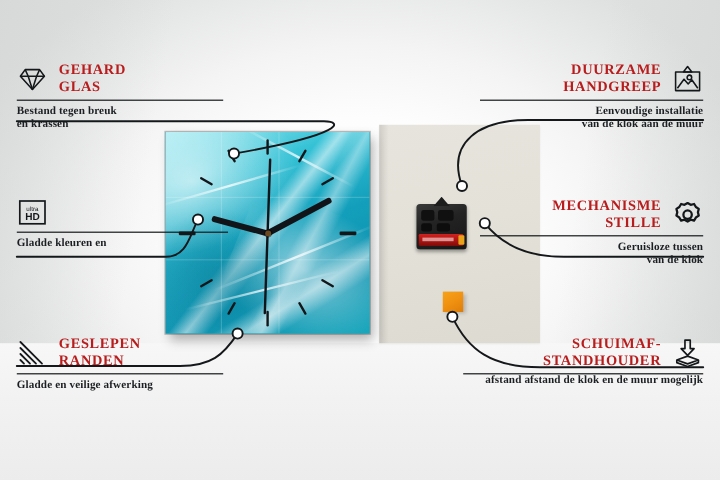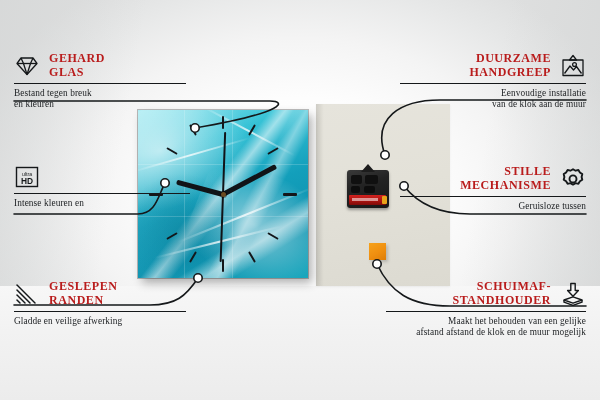--- a/index.html
+++ b/index.html
@@ -78,21 +78,21 @@
 
   
   .lines{position:absolute;inset:0;pointer-events:none;}
 
   
   .feat{position:absolute;}
   .f-head{display:flex;align-items:center;gap:9px;}
   .f-title{font-size:12px;letter-spacing:.55px;color:#b91c1c;
     font-weight:700;line-height:13.5px;text-transform:uppercase;}
   .f-rule{height:1px;background:#15181a;margin-top:4px;}
-  .f-sub{font-size:9.3px;color:#1c1f22;line-height:11.4px;margin-top:4px;letter-spacing:.1px;}
+  .f-sub{font-size:9.3px;color:#1c1f22;line-height:11.4px;margin-top:4px;letter-spacing:.1px;font-weight:bold;}
   .left .f-head{justify-content:flex-start;}
   .left .f-title{text-align:left;}
   .left .f-sub{text-align:left;}
   .right .f-head{flex-direction:row;justify-content:flex-end;}
   .right .f-title{text-align:right;}
   .right .f-sub{text-align:right;}
   .ic{width:26px;height:24px;flex:0 0 26px;display:block;}
 </style>
 </head>
 <body>
@@ -185,35 +185,35 @@
             <path d="M19 4 L16.5 9.5 L13 20.5"></path>
         </g>
       </svg>
       <div>
         <div class="f-title">GEHARD</div>
         <div class="f-title">GLAS</div>
       </div>
     </div>
     <div class="f-rule" style="width:172px;"></div>
     <div class="f-sub">Bestand tegen breuk</div>
-    <div class="f-sub" style="margin-top:0;">en kleuren</div>
+    <div class="f-sub" style="margin-top:0;">en krassen</div>
   </div>
 
   <div class="feat left" style="left:14px;top:165px;width:190px;">
     <div class="f-head">
       <svg class="ic" viewBox="0 0 26 24">
         <rect x="2.5" y="2.5" width="21" height="19" fill="none" stroke="#15181a" stroke-width="1.4"></rect>
         <text x="13" y="10.5" font-family="Liberation Sans, sans-serif" font-size="5.2" text-anchor="middle" fill="#15181a">ultra</text>
         <text x="13" y="18.6" font-family="Liberation Sans, sans-serif" font-size="8.4" font-weight="bold" text-anchor="middle" fill="#15181a">HD</text>
       </svg>
       <div>
       </div>
     </div>
     <div class="f-rule" style="width:176px;"></div>
-    <div class="f-sub">Intense kleuren en</div>
+    <div class="f-sub">Gladde kleuren en</div>
   </div>
 
   <div class="feat left" style="left:14px;top:280px;width:186px;">
     <div class="f-head">
       <svg class="ic" viewBox="0 0 26 24">
         <g stroke="#15181a" stroke-width="1.5" stroke-linecap="round">
           <path d="M3 3 L21 21"></path>
             <path d="M3 8 L16 21"></path>
             <path d="M3 13 L11 21"></path>
             <path d="M3 18 L6 21"></path>
@@ -244,46 +244,46 @@
       </svg>
     </div>
     <div class="f-rule" style="width:186px;"></div>
     <div class="f-sub">Eenvoudige installatie</div>
     <div class="f-sub" style="margin-top:0;">van de klok aan de muur</div>
   </div>
 
   <div class="feat right" style="left:400px;top:165px;width:186px;">
     <div class="f-head">
       <div>
+        <div class="f-title">MECHANISME</div>
         <div class="f-title">STILLE</div>
-        <div class="f-title">MECHANISME</div>
       </div>
       <svg class="ic" viewBox="0 0 26 24">
         <g fill="none" stroke="#15181a" stroke-width="1.9" stroke-linejoin="round">
           <path d="M13 2.2 l2.6 1.5 2.8 -.7 1.5 2.5 2.4 1.6 -.7 2.8 .7 2.8 -2.4 1.6 -1.5 2.5 -2.8 -.7 -2.6 1.5 -2.6 -1.5 -2.8 .7 -1.5 -2.5 -2.4 -1.6 .7 -2.8 -.7 -2.8 2.4 -1.6 1.5 -2.5 2.8 .7 Z"></path>
           <circle cx="13" cy="11.9" r="3.5"></circle>
         </g>
       </svg>
     </div>
     <div class="f-rule" style="width:186px;"></div>
     <div class="f-sub">Geruisloze tussen</div>
+    <div class="f-sub" style="margin-top:0;">van de klok</div>
   </div>
 
   <div class="feat right" style="left:386px;top:280px;width:200px;">
     <div class="f-head">
       <div>
         <div class="f-title">SCHUIMAF-</div>
         <div class="f-title">STANDHOUDER</div>
       </div>
       <svg class="ic" viewBox="0 0 26 24">
         <g fill="none" stroke="#15181a" stroke-width="1.4" stroke-linejoin="round">
           <path d="M10.8 1.5 h4.4 v7 h3.2 L13 14.2 L7.6 8.5 h3.2 Z"></path>
           <path d="M13 14.8 L22 18 L13 21.2 L4 18 Z"></path>
           <path d="M4 18 v2.2 L13 23.4 L22 20.2 V18"></path>
         </g>
       </svg>
     </div>
     <div class="f-rule" style="width:200px;"></div>
-    <div class="f-sub">Maakt het behouden van een gelijke</div>
     <div class="f-sub" style="margin-top:0;">afstand afstand de klok en de muur mogelijk</div>
   </div>
 
 </div>
 
 </body></html>

